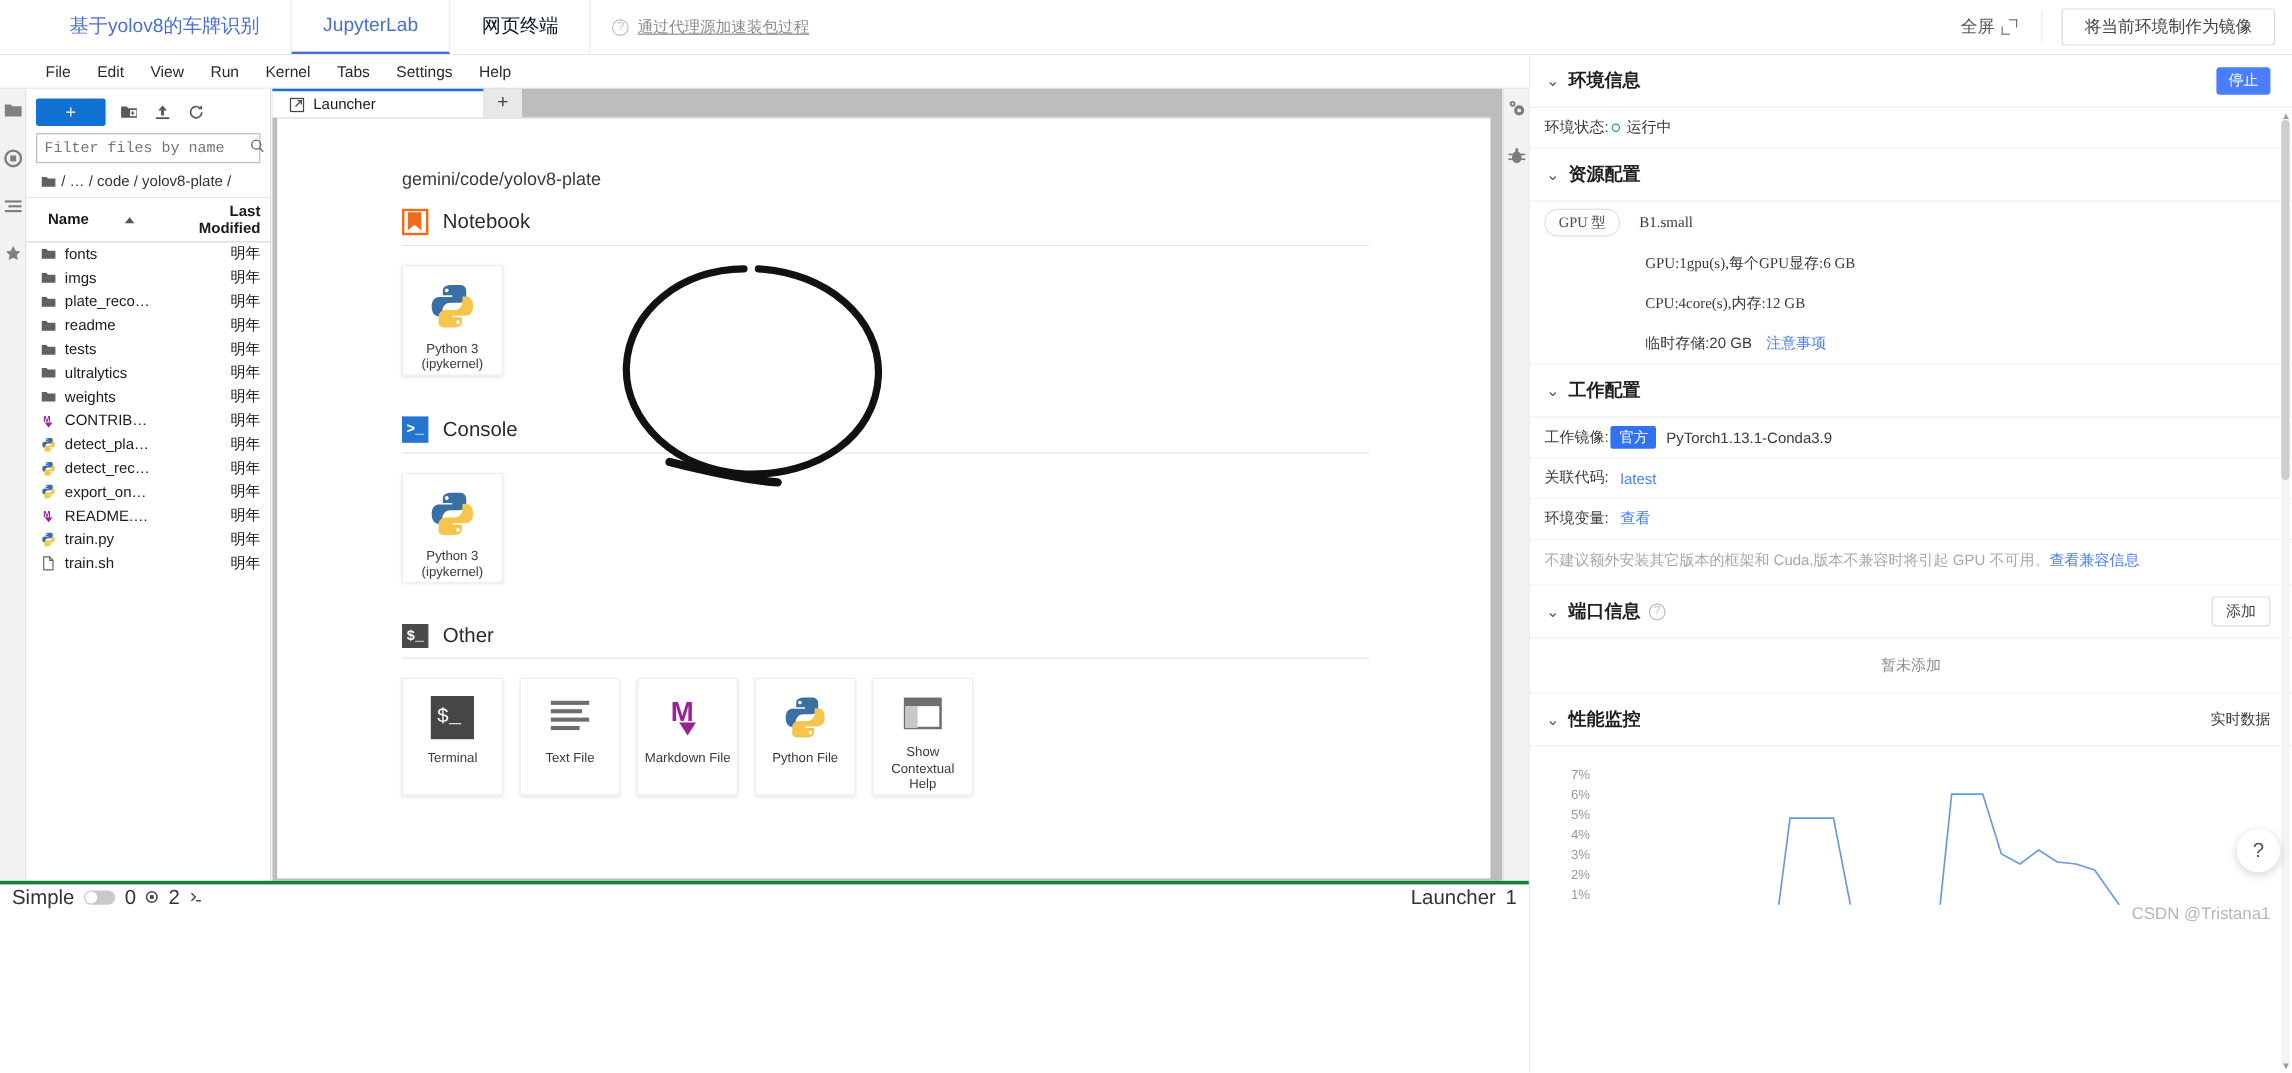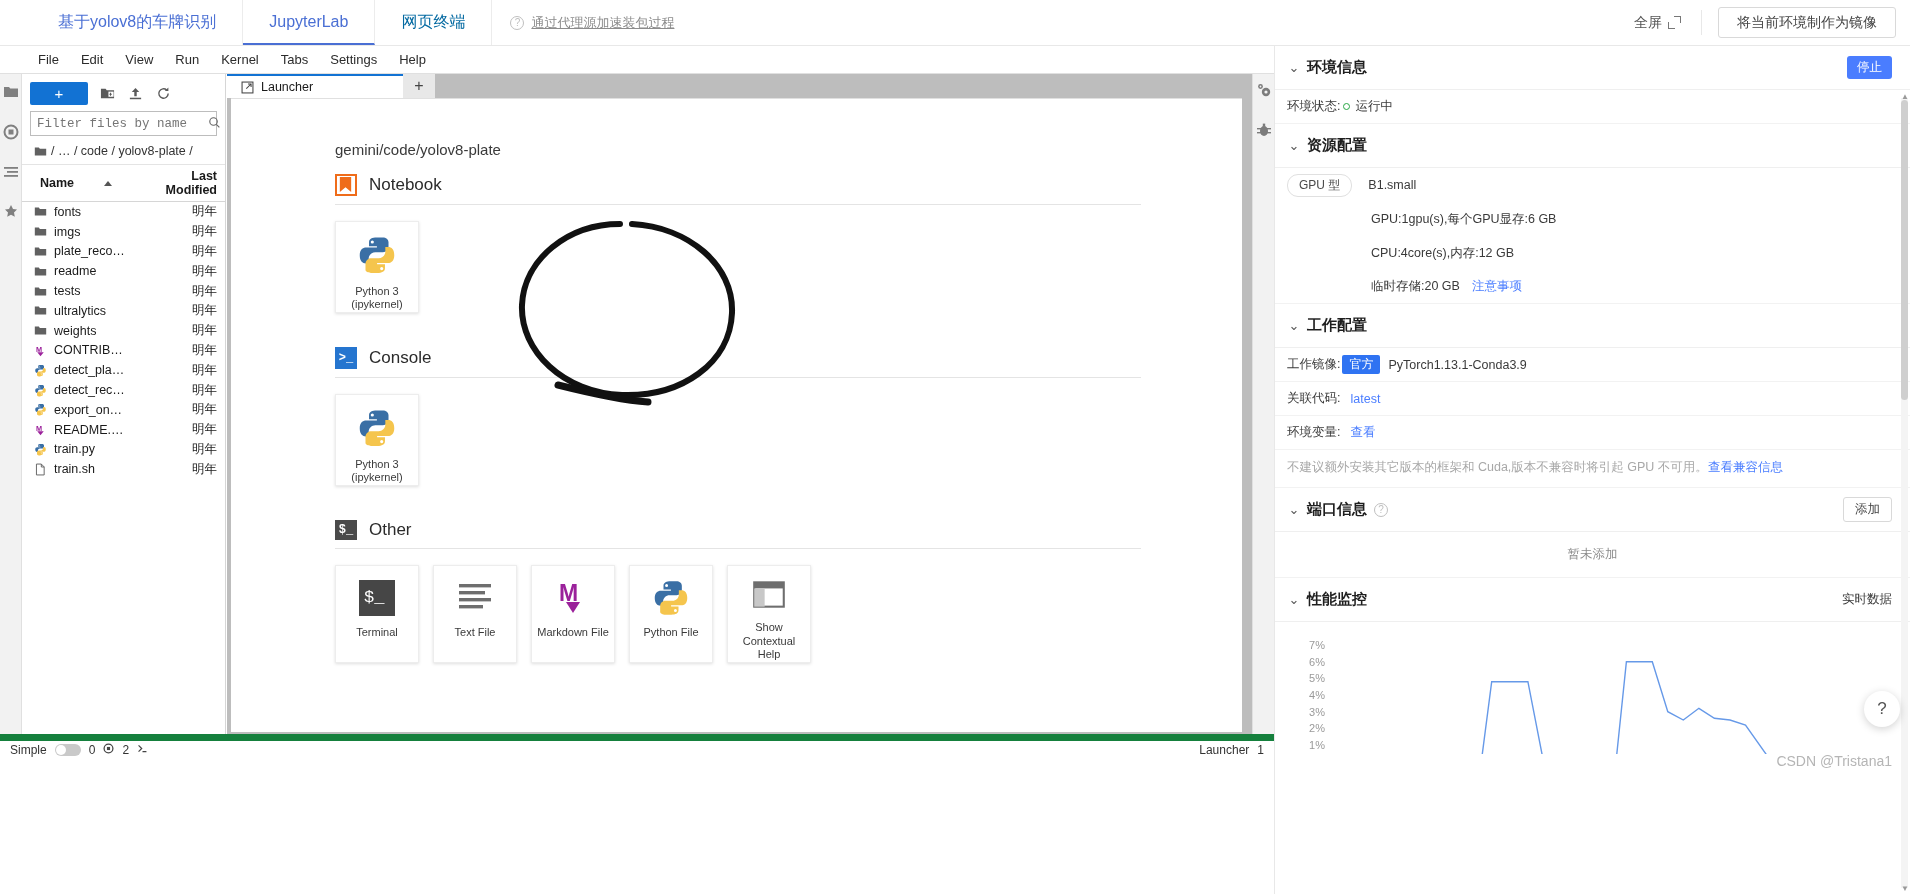--- a/index.html
+++ b/index.html
@@ -14,21 +14,21 @@
   .topbar {
     position: absolute; left: 0; top: 0; width: 1910px; height: 46px;
     background: #ffffff; border-bottom: 1px solid #e8e8e8;
     display: flex; align-items: stretch; padding-left: 32px;
   }
   .tb-tab {
     display: flex; align-items: center; justify-content: center;
     padding: 0 26px; font-size: 16px; color: #4a6fd4; cursor: pointer;
     border-right: 1px solid #ececec; white-space: nowrap;
   }
-  .tb-tab.plain { color: #0369a1; text-align: center; }
+  .tb-tab.plain { color: #0f172a; text-align: center; }
   .tb-tab.active {
     color: #4a6fd4; border-bottom: 2px solid #4a6fd4;
     font-weight: 400;
   }
   .tb-note {
     display: flex; align-items: center; gap: 7px;
     padding: 0 18px; font-size: 13px; color: #8c8c8c;
   }
   .tb-note .lnk { text-decoration: underline; color: #8c8c8c; cursor: pointer; }
   .qmark {
@@ -196,21 +196,21 @@
     padding: 3px 10px; cursor: pointer;
   }
   .btn-ghost {
     border: 1px solid #d9d9d9; color: #444; font-size: 12.5px; border-radius: 3px;
     padding: 3px 11px; cursor: pointer; background: #fff;
   }
   .rp-row {
     display: flex; align-items: center; min-height: 34px; padding: 5px 18px 5px 12px;
     font-size: 12.5px; color: #3a3a3a; border-bottom: 1px solid #f2f2f2;
   }
-  .rp-row.nb { border-bottom: none; }
+  .rp-row.nb { border-bottom: none; font-family: Liberation Serif, serif; }
   .rp-label { color: #3a3a3a; }
   .dot-green {
     width: 7px; height: 7px; border-radius: 50%; border: 1.4px solid #28a745;
     display: inline-block; margin: 0 5px 0 3px;
   }
   .pill {
     border: 1px solid #e0e0e0; border-radius: 11px; font-size: 12px;
     color: #4a4a4a; padding: 2px 11px; background: #fff; margin-right: 16px;
   }
   .tag-blue {
@@ -242,22 +242,22 @@
     display: flex; align-items: center; justify-content: center;
     font-size: 17px; color: #555; cursor: pointer;
   }
   .watermark {
     position: absolute; right: 18px; top: 707px; font-size: 14px; color: #b5b5b5;
   }
 
   
   .statusbar {
     position: absolute; left: 0; top: 734px; width: 1274px; height: 24px;
-    background: #fff; border-top: 7px solid #15803d;
-    display: flex; align-items: center; font-size: 12px; color: #333;
+    background: #fff; border-top: 3px solid #15803d;
+    display: flex; align-items: center; font-size: 17px; color: #333;
     padding: 0 10px; gap: 8px;
   }
   .toggle-pill {
     width: 26px; height: 12px; border-radius: 7px; background: #c9c9c9;
     position: relative;
   }
   .toggle-pill::after {
     content: ""; position: absolute; left: 1px; top: 1px;
     width: 10px; height: 10px; border-radius: 50%; background: #fff;
   }

